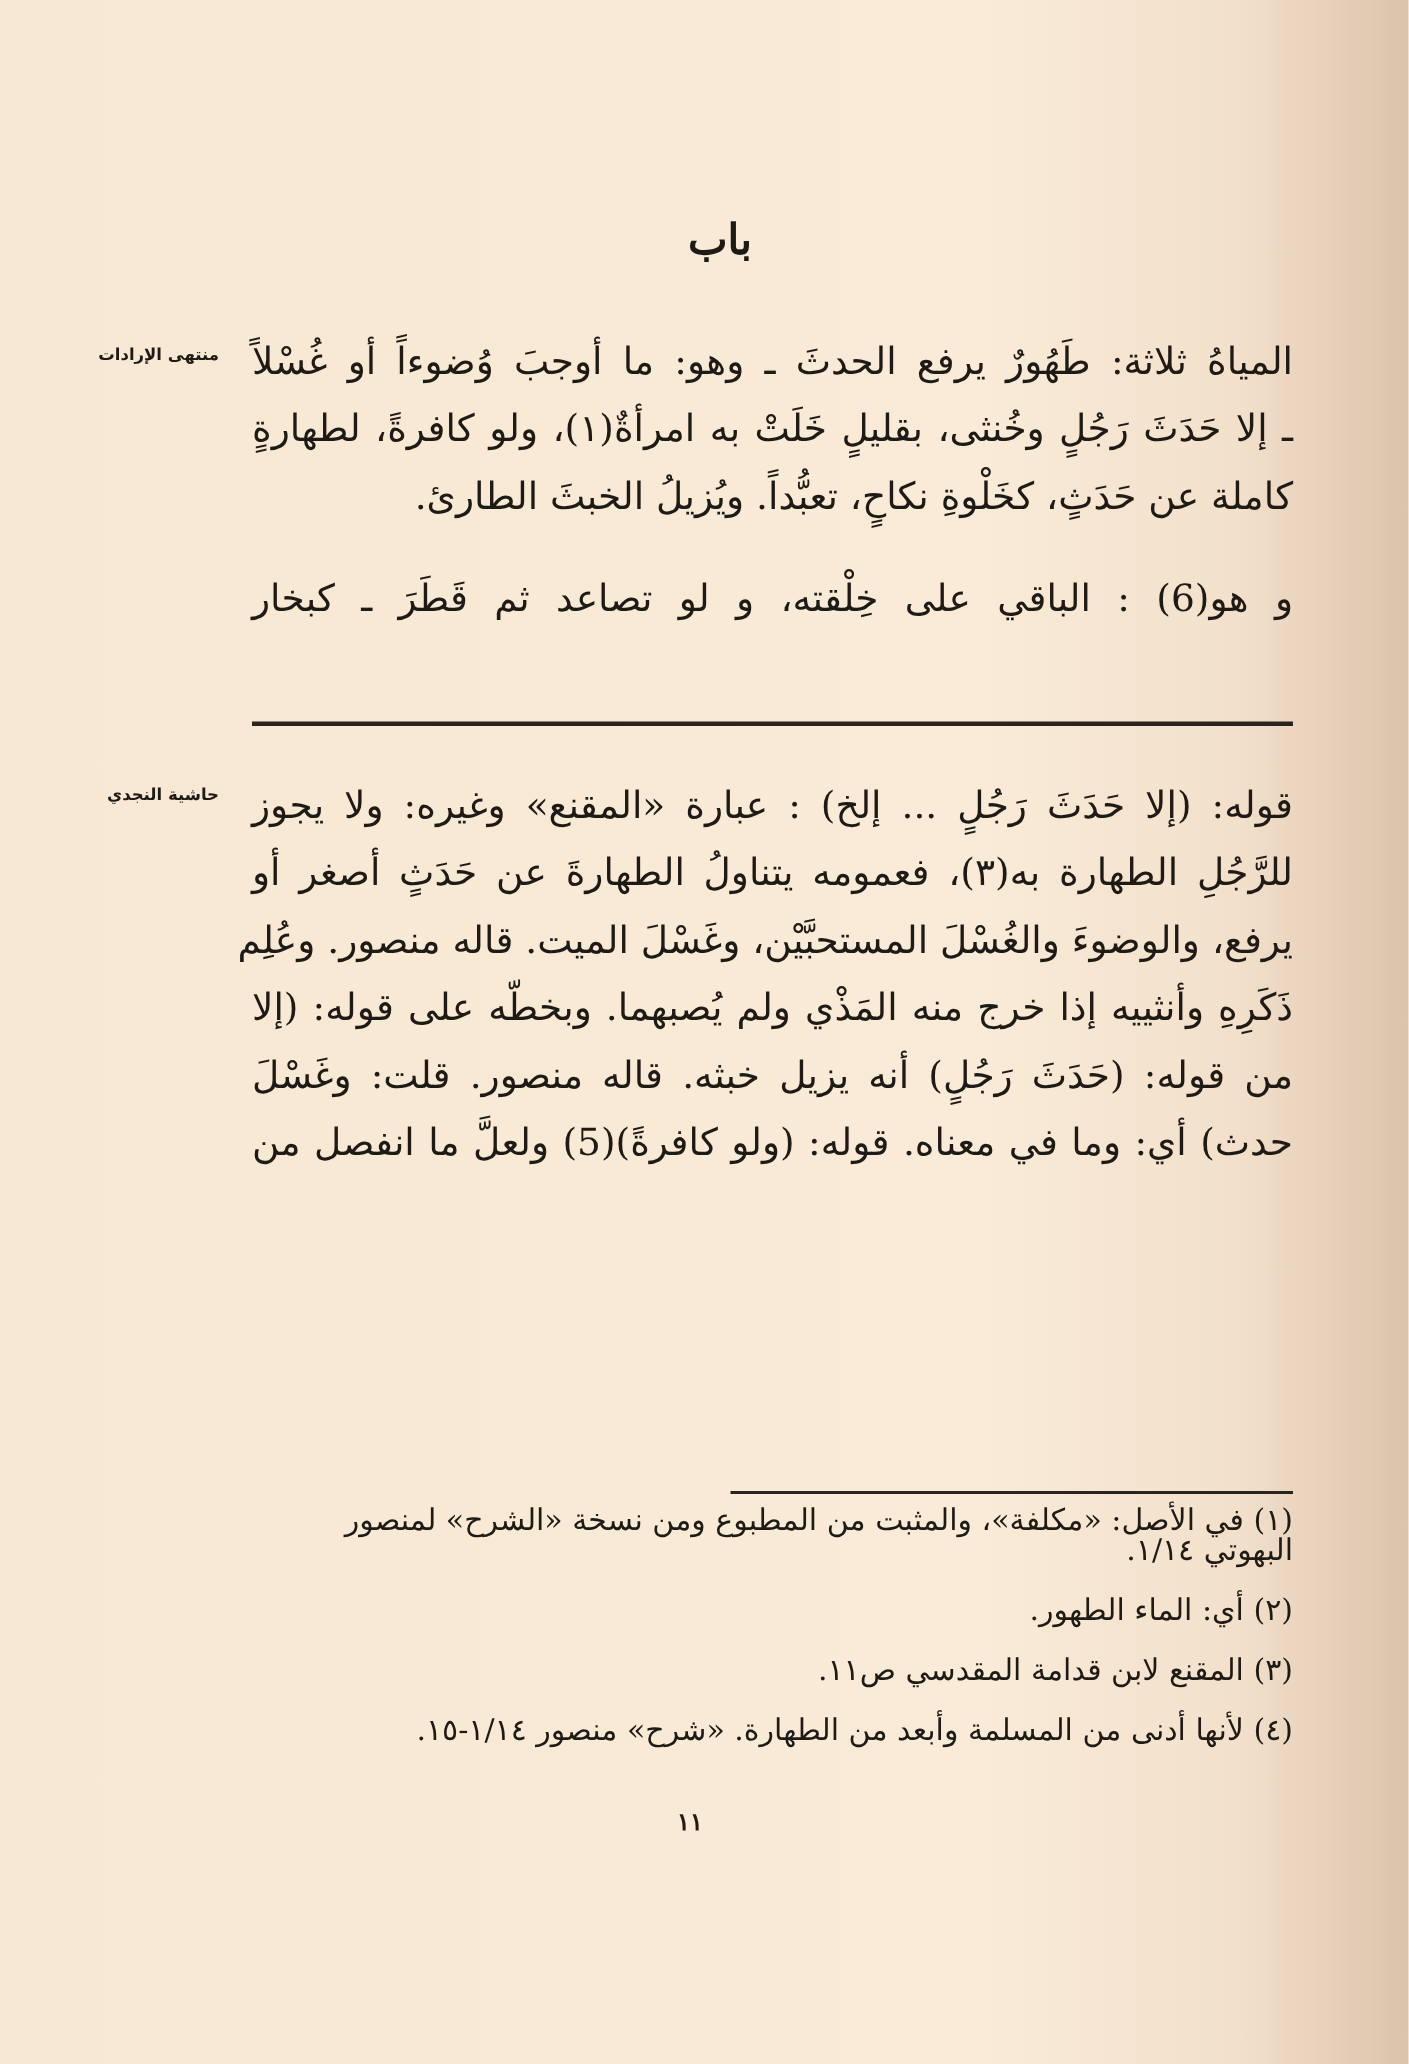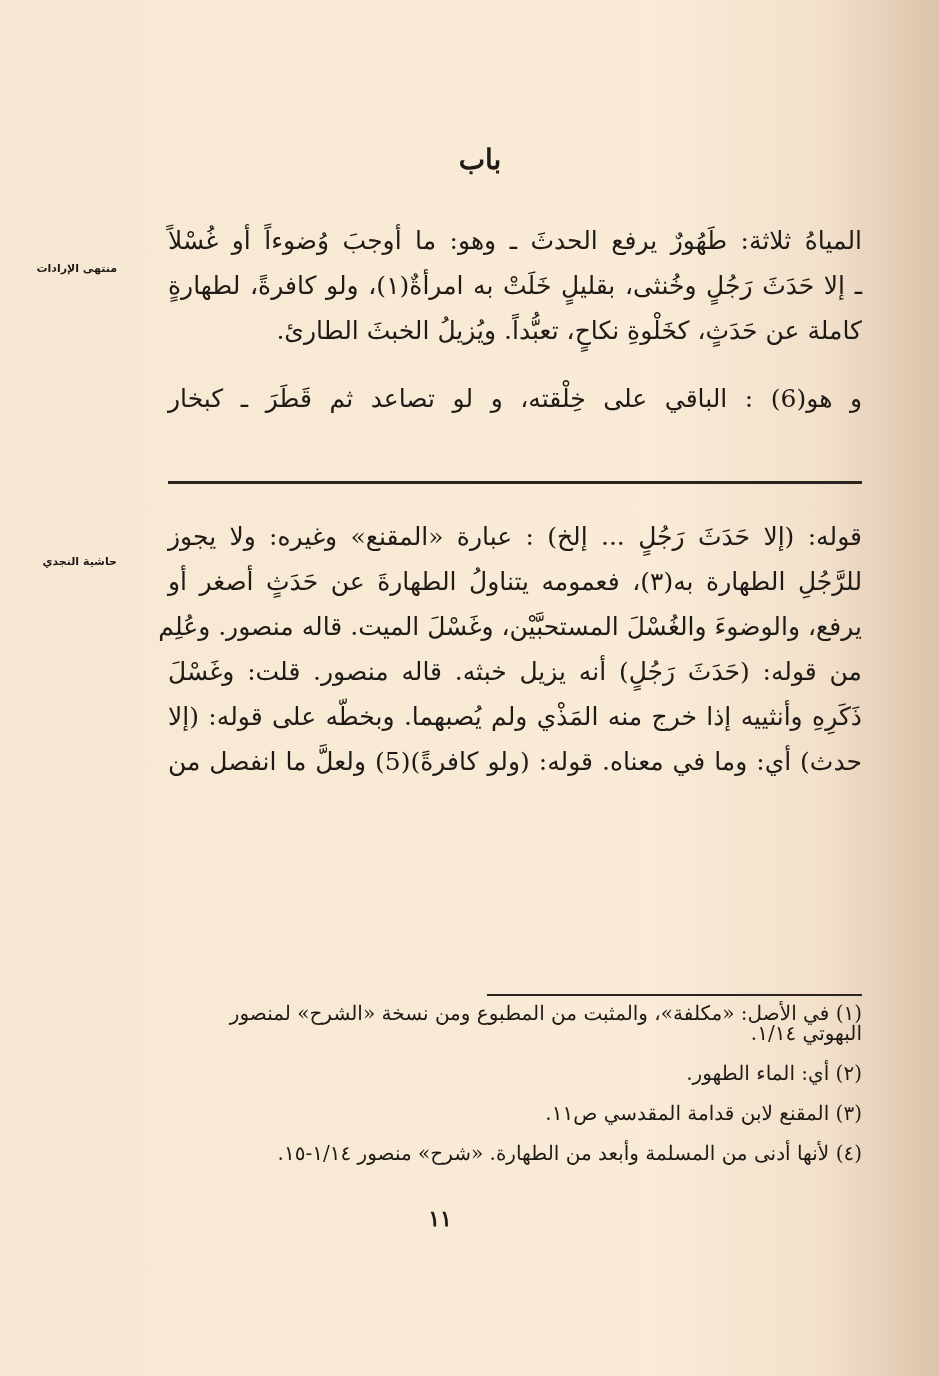--- a/index.html
+++ b/index.html
@@ -10,46 +10,45 @@
     font-family: "DejaVu Serif", "Liberation Serif", serif;
     color: #1e1a16;
   }
   .page { position: absolute; inset: 0; padding-left: 12px; }
   .rtl { direction: rtl; unicode-bidi: isolate; }
   .heading {
     position: absolute; top: 143px; left: 420px; width: 120px;
     text-align: center; font-size: 28px; font-weight: bold;
   }
   .margin-label {
-    position: absolute; right: 822px; font-size: 11px; font-weight: bold;
+    position: absolute; right: 793px; font-size: 11px; font-weight: bold;
     font-family: "DejaVu Sans", "Liberation Sans", sans-serif; white-space: nowrap;
     text-align: right;
-    margin-top: 32px;
   }
   .main-text {
     position: absolute; left: 168px; width: 694px;
     font-size: 25px; line-height: 45px; text-align: justify;
     text-align-last: right;
   }
   .main-line { display: block; white-space: nowrap; height: 45px; text-align: justify; text-align-last: justify; }
   .main-line.last { text-align-last: right; }
   .thick-rule {
     position: absolute; left: 168px; width: 694px; top: 481px; height: 3px; background: #2a2420;
   }
   .foot-rule {
     position: absolute; left: 487px; width: 375px; top: 994px; height: 2px; background: #2a2420;
   }
   .footnotes {
     position: absolute; left: 168px; width: 694px; top: 1003px;
     font-size: 20px; line-height: 20px;
   }
   .fn { display: block; margin-bottom: 20px; text-align: right; }
   .page-number {
-    position: absolute; top: 1205px; left: 380px; width: 120px; text-align: center;
-    font-size: 22px; font-weight: bold;
+    position: absolute; top: 1205px; left: 400px; width: 120px; text-align: center;
+    font-size: 16px; font-weight: bold;
   }
 </style>
 </head>
 <body>
 
 <div class="page">
 
   <div class="heading rtl">باب</div>
 
   <div class="margin-label rtl" style="top:230px;">منتهى الإرادات</div>
@@ -62,22 +61,22 @@
   </div>
 
   <div class="thick-rule"></div>
 
   <div class="margin-label rtl" style="top:523px;">حاشية النجدي</div>
 
   <div class="main-text rtl" style="top:514px;">
     <span class="main-line">قوله: (إلا حَدَثَ رَجُلٍ ... إلخ) : عبارة «المقنع» وغيره: ولا يجوز</span>
     <span class="main-line">للرَّجُلِ الطهارة به(٣)، فعمومه يتناولُ الطهارةَ عن حَدَثٍ أصغر أو</span>
     <span class="main-line">يرفع، والوضوءَ والغُسْلَ المستحبَّيْن، وغَسْلَ الميت. قاله منصور. وعُلِم</span>
+    <span class="main-line">ذَكَرِهِ وأنثييه إذا خرج منه المَذْي ولم يُصبهما. وبخطّه على قوله: (إلا</span>
     <span class="main-line">من قوله: (حَدَثَ رَجُلٍ) أنه يزيل خبثه. قاله منصور. قلت: وغَسْلَ</span>
-    <span class="main-line">ذَكَرِهِ وأنثييه إذا خرج منه المَذْي ولم يُصبهما. وبخطّه على قوله: (إلا</span>
     <span class="main-line">حدث) أي: وما في معناه. قوله: (ولو كافرةً)(5) ولعلَّ ما انفصل من</span>
   </div>
 
   <div class="foot-rule"></div>
 
   <div class="footnotes rtl">
     <span class="fn">(١) في الأصل: «مكلفة»، والمثبت من المطبوع ومن نسخة «الشرح» لمنصور البهوتي ١/١٤.</span>
     <span class="fn">(٢) أي: الماء الطهور.</span>
     <span class="fn">(٣) المقنع لابن قدامة المقدسي ص١١.</span>
     <span class="fn">(٤) لأنها أدنى من المسلمة وأبعد من الطهارة. «شرح» منصور ١/١٤-١٥.</span>

